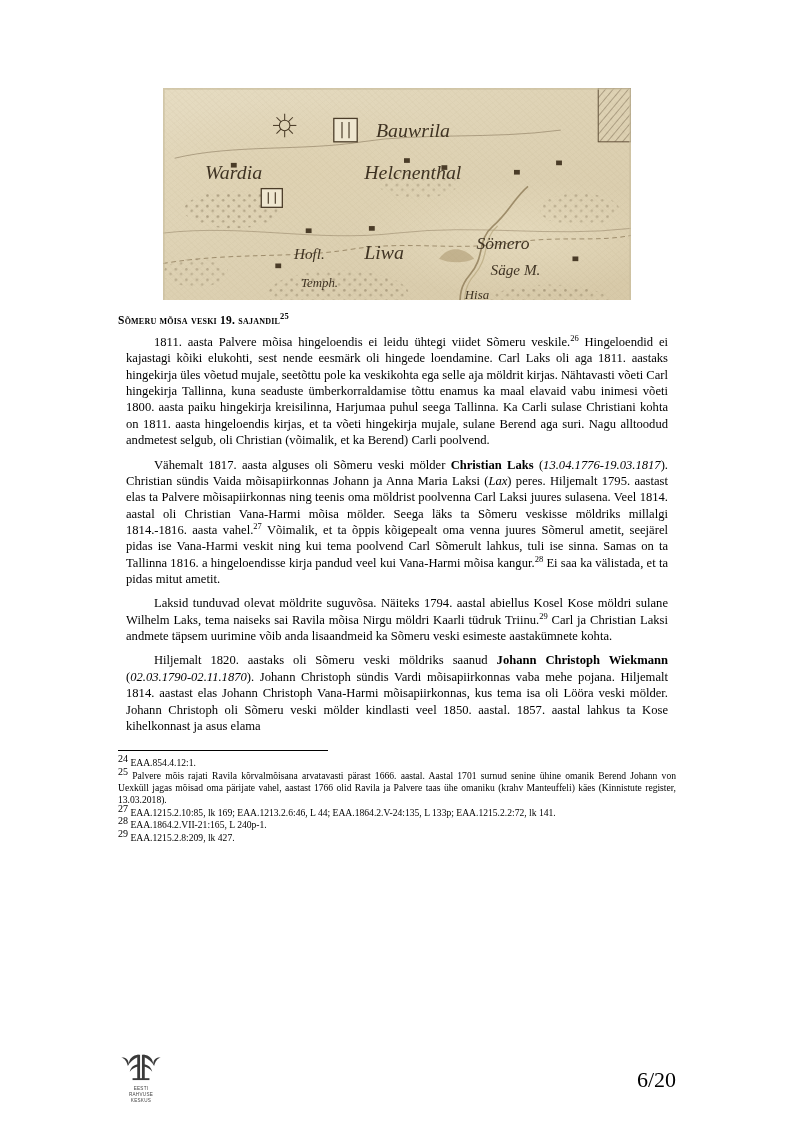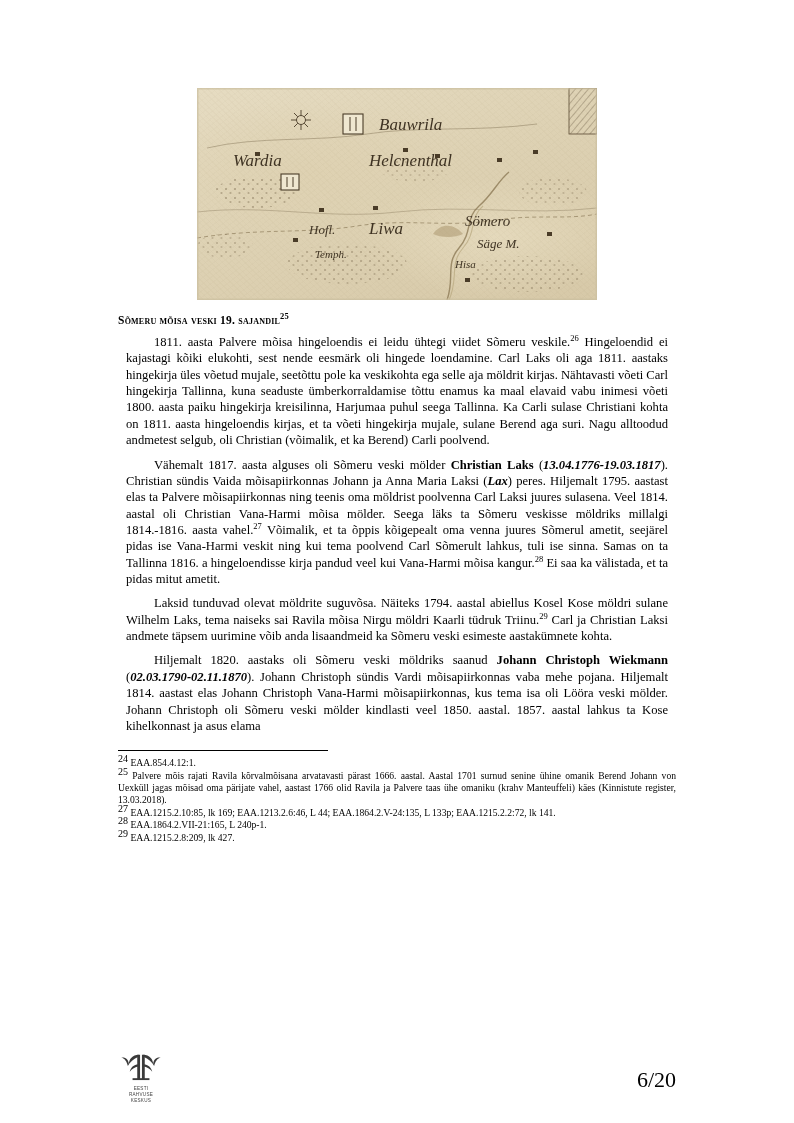--- a/index.html
+++ b/index.html
@@ -23,27 +23,28 @@
     box-sizing: border-box;
     padding: 88px 118px 40px 118px;
   }
 
   
   .figure {
     margin: 0 0 6px 0;
     text-align: center;
   }
   .map-frame {
-    width: 400px;
+    width: 432px;
     height: 212px;
     margin: 0 auto;
     position: relative;
     overflow: hidden;
     background: #0369a1;
     border: 0;
+    padding-left: 36px;
   }
   .map-bg {
     position: absolute;
     inset: 0;
     background:
       radial-gradient(ellipse 60% 50% at 30% 40%, rgba(222,209,177,0.9), rgba(214,199,163,0) 70%),
       radial-gradient(ellipse 50% 40% at 75% 70%, rgba(230,219,190,0.85), rgba(214,199,163,0) 70%),
       linear-gradient(160deg, #e6dcc2 0%, #ded2b4 45%, #d7c9a8 100%);
   }
   .map-noise {
@@ -75,21 +76,21 @@
     font-size: 12.6px;
     line-height: 1.30;
     text-align: justify;
     margin: 8px;
     text-indent: 28px;
     hyphens: auto;
   }
   p.body + p.body { margin-top: 0px; }
   sup { font-size: 8.5px; vertical-align: super; line-height: 0; }
   b { font-weight: bold; }
-  i { font-style: italic; font-weight: bold; }
+  i { font-style: italic; }
 
   
   .footnote-rule {
     width: 210px;
     height: 1px;
     background: #000;
     margin: 16px 0 6px 0;
   }
   .footnotes {
     font-size: 9.6px;

